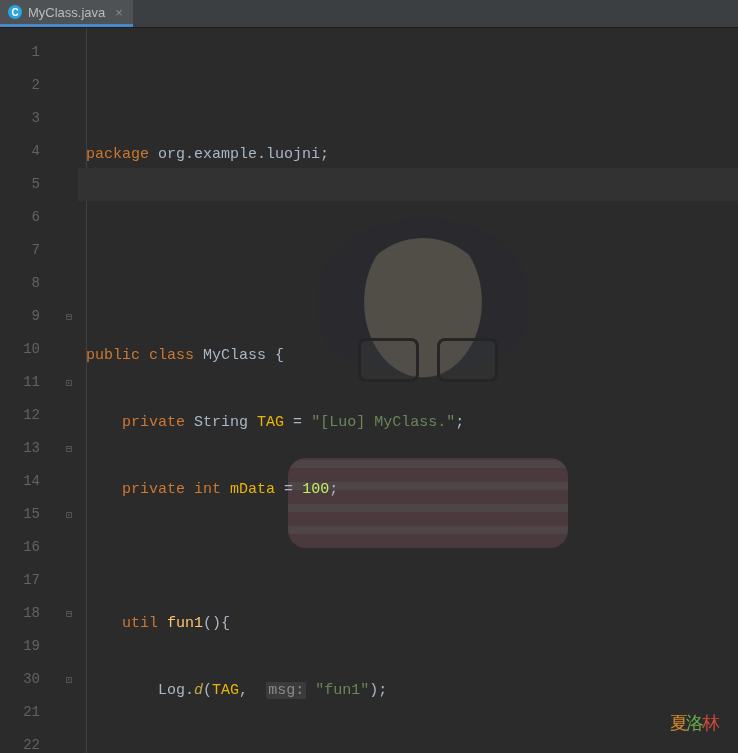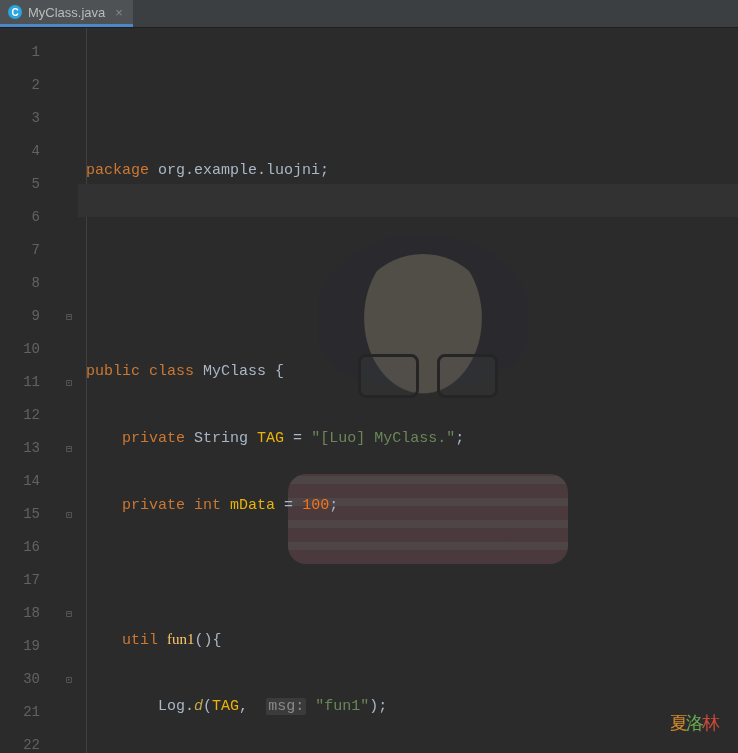--- a/index.html
+++ b/index.html
@@ -82,40 +82,39 @@
     bottom: 0;
     width: 1px;
     background: #404040;
   }
   .code {
     flex: 1;
     padding-top: 8px;
     padding-left: 8px;
     position: relative;
     white-space: pre;
-    margin-top: 16px;
   }
   .code .row {
     height: 33px;
     line-height: 33px;
   }
   .hl-row {
     position: absolute;
     left: 0; right: 0;
     height: 33px;
     background: #323232;
     z-index: 0;
   }
   .row > span { position: relative; z-index: 2; }
   
   .kw   { color: #cc7832; }
   .cls  { color: #a9b7c6; }
-  .fn   { color: #ffc66d; font-family: Liberation Serif, serif; }
+  .fn   { color: #ffc66d; }
   .str  { color: #6a8759; }
-  .num  { color: #f97316; }
+  .num  { color: #bef264; }
   .fld  { color: #eab308; }
   .hintbg { background: #3b3b3b; color: #8a8a8a; padding: 0 2px; border-radius: 2px; }
   .punc { color: #a9b7c6; }
   .stat { color: #c3a84a; font-style: italic; }
 
   
   .watermark {
     position: absolute;
     left: 180px; top: 200px;
     width: 320px; height: 340px;

